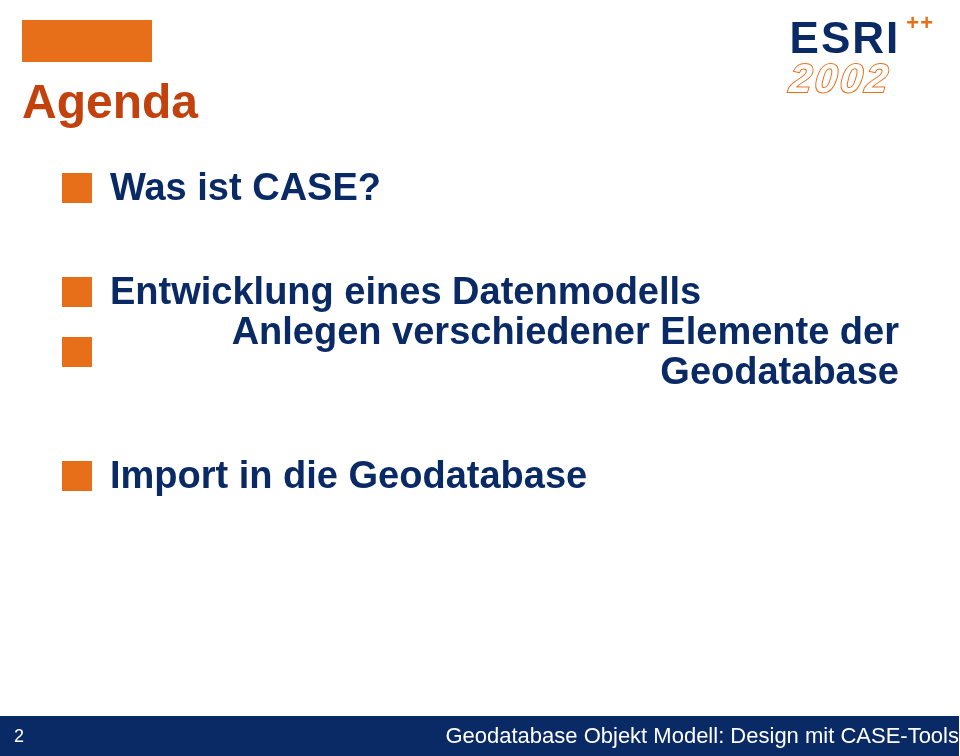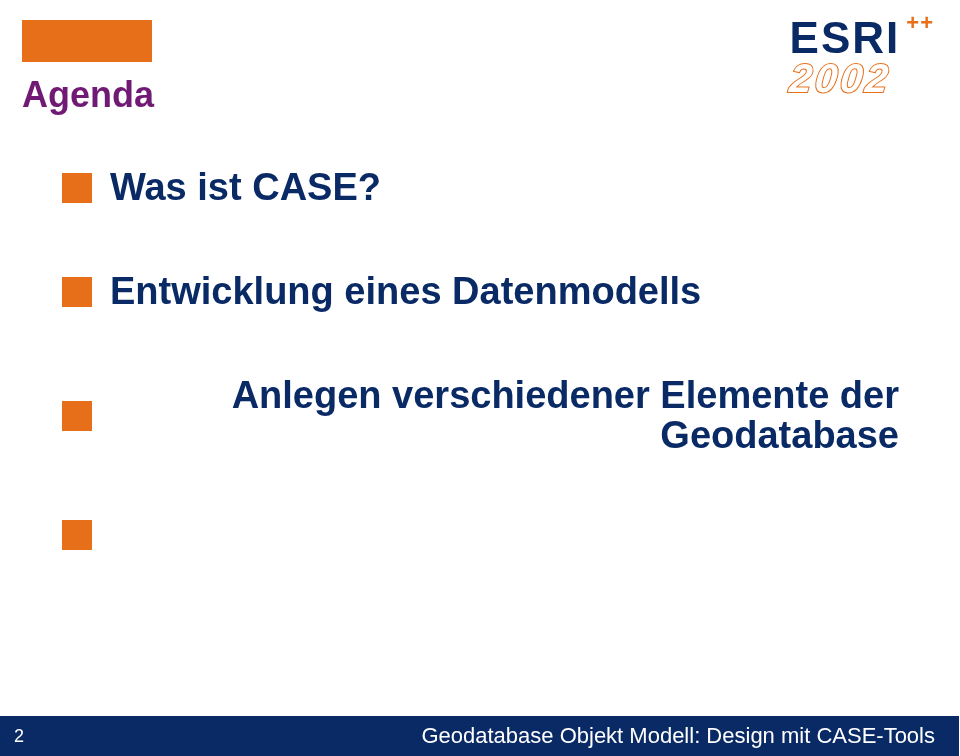--- a/index.html
+++ b/index.html
@@ -53,36 +53,36 @@
     paint-order: stroke fill;
     transform: skewX(-6deg);
     margin-top: -2px;
   }
 
   .title {
     position: absolute;
     top: 74px; left: 22px;
     font-family: Arial, Helvetica, sans-serif;
     font-weight: 700;
-    font-size: 36px;
-    color: #701a75;
+    font-size: 48px;
+    color: #c2410c;
   }
 
   .bullets {
     position: absolute;
     top: 168px; left: 62px; right: 60px; text-align: right;
   }
   .bullet {
     display: flex;
     align-items: center;
     gap: 18px;
   }
   .b1 { margin-top: 0; }
   .b2 { margin-top: 64px; }
-  .b3 { margin-top: 64px; }
+  .b3 { }
   .b4 { margin-top: 64px; }
   .sq {
     width: 30px; height: 30px;
     background: #e86f1a;
     flex: 0 0 auto;
   }
   .bt {
     font-family: Arial, Helvetica, sans-serif;
     font-weight: 700;
     font-size: 38px;
@@ -106,21 +106,20 @@
     font-size: 18px;
     padding-right: 2px;
   }
   .footer .copyright {
     font-size: 18px;
     margin-left: 6px;
   }
   .footer .spacer { flex: 1; }
   .footer .subject {
     font-size: 22px;
-    margin-right: 24px;
   }
 </style>
 </head>
 <body>
 
 <div class="slide">
 
   <div class="orange-bar"></div>
 
   <div class="esri-logo">
@@ -144,20 +143,21 @@
     <div class="bullet b2">
       <div class="sq"></div>
       <div class="bt">Entwicklung eines Datenmodells</div>
     </div>
     <div class="bullet b3">
       <div class="sq"></div>
       <div class="bt">Anlegen verschiedener Elemente der Geodatabase</div>
     </div>
     <div class="bullet b4">
       <div class="sq"></div>
+      <div class="bt">Import in die Geodatabase</div>
     </div>
   </div>
 
   <div class="footer">
     <div class="page">2</div>
     <div class="spacer"></div>
     <div class="subject">Geodatabase Objekt Modell: Design mit CASE-Tools</div>
   </div>
 
 </div>

